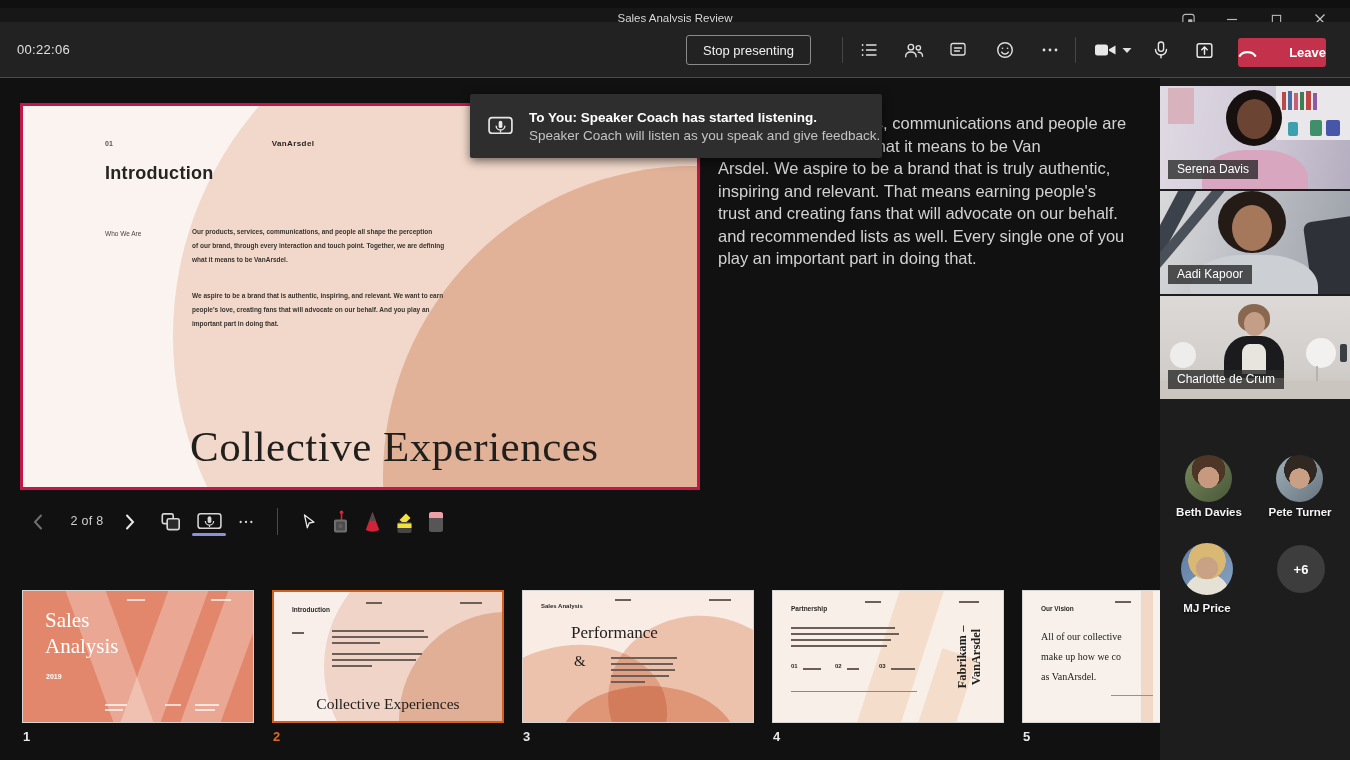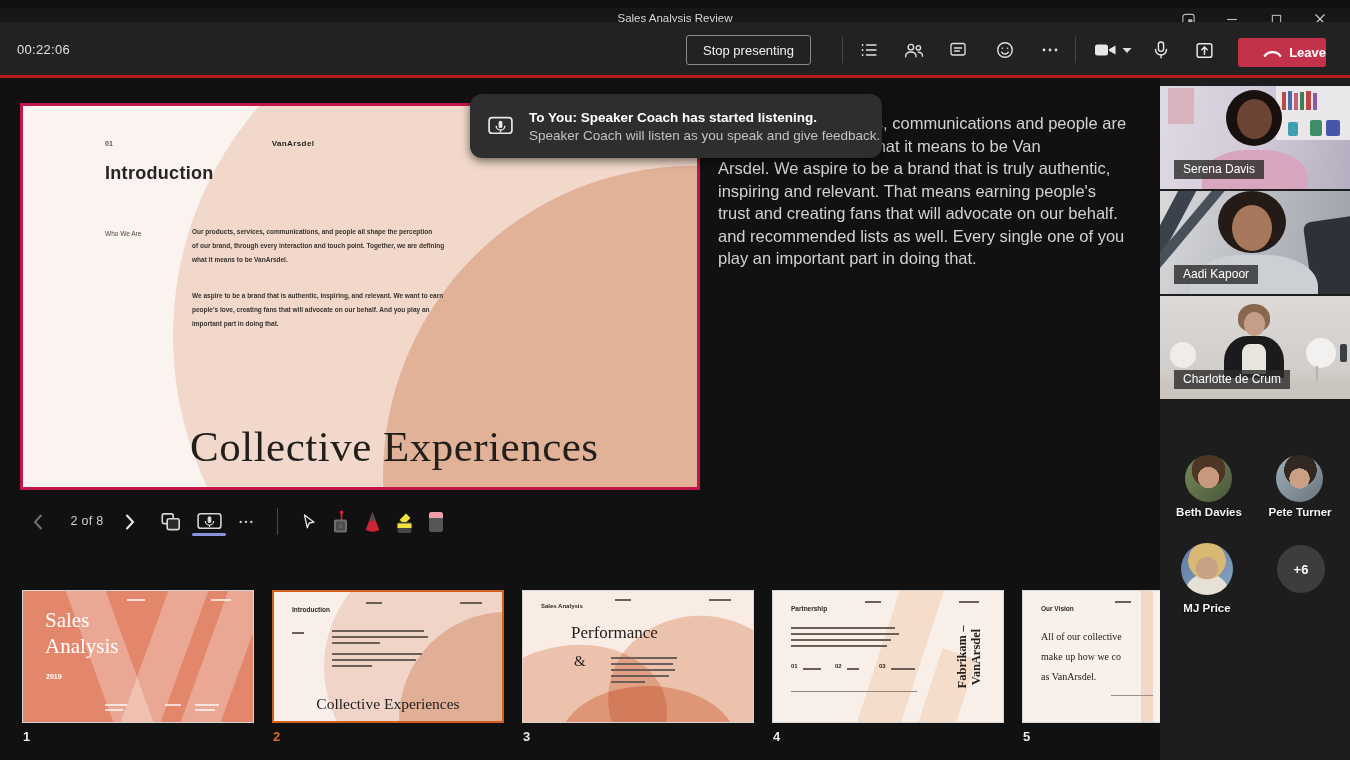--- a/index.html
+++ b/index.html
@@ -7,71 +7,71 @@
   .app { position:relative; width:1350px; height:760px; background:#101010; overflow:hidden; }
   .abs { position:absolute; }
 
   
   .titlebar { position:absolute; left:0; top:8px; width:1350px; height:22px; background:#171717; }
   .win-title { position:absolute; left:0; right:0; top:4px; text-align:center; font-size:11.5px; color:#d8d8d8; }
   .win-controls { position:absolute; right:8px; top:0; height:22px; display:flex; align-items:center; }
   .winbtn { width:44px; height:22px; display:flex; align-items:center; justify-content:center; color:#b8b8b8; cursor:default; }
 
   
-  .toolbar { position:absolute; left:0; top:22px; width:1350px; height:56px; background:#222222; border-bottom:3px solid #b91c1c; }
+  .toolbar { position:absolute; left:0; top:22px; width:1350px; height:56px; background:#222222; border-bottom:1px solid #b91c1c; }
   .timer { position:absolute; left:17px; top:20px; font-size:13px; color:#e0e0e0; letter-spacing:.3px; }
   .btn-stop { position:absolute; left:686px; top:13px; height:30px; padding:0 16px; background:transparent;
     border:1px solid #8a8a8a; border-radius:3px; color:#f0f0f0; font-size:13px; font-family:inherit; }
   .tb-icon { position:absolute; top:17px; width:22px; height:22px; display:flex; align-items:center; justify-content:center; }
   .tb-divider { position:absolute; top:15px; width:1px; height:26px; background:#454545; }
   .btn-leave { position:absolute; left:1238px; top:16px; width:88px; height:29px; border:none; border-radius:3px;
     background:#c4314b; color:#fff; font-size:13px; font-weight:600; font-family:inherit;
-    display:flex; align-items:center; justify-content:flex-end; gap:7px; }
+    display:flex; align-items:center; justify-content:space-between; gap:7px; }
 
   
   .stage { position:absolute; left:0; top:78px; width:1160px; height:682px; background:#111111; }
 
   
   .slide { position:absolute; left:20px; top:25px; width:680px; height:387px; border:3px solid #c21748;
     background:#faf3ef; overflow:hidden; }
   .circleA, .circleB { position:absolute; border-radius:50%; mix-blend-mode:multiply; }
   .circleA { left:150px; top:-120px; width:700px; height:700px; background:#f6e3d8; }
   .circleB { left:360px; top:60px; width:620px; height:620px; background:#f0d2c0; }
   .slide-txt { position:absolute; color:#262420; }
   .slide-body-line { font-size:6.5px; font-weight:700; color:#38332e; line-height:14.2px; }
   .slide-big-title { position:absolute; left:167px; bottom:16px; font-family:"Liberation Serif", serif;
     font-size:43px; color:#211f1c; letter-spacing:.5px; white-space:nowrap; }
 
   
   .notes { position:absolute; left:718px; top:34px; width:424px; }
   .notes div { font-size:16.5px; line-height:22.5px; color:#d2d2d2; white-space:nowrap; }
 
   
-  .toast { position:absolute; left:470px; top:16px; width:412px; height:64px; background:#2e2e2e; border-radius:12px;
+  .toast { position:absolute; left:470px; top:16px; width:412px; height:64px; background:#2e2e2e; border-radius:2px;
     box-shadow:0 3px 10px rgba(0,0,0,.55); display:flex; align-items:center; padding-left:17px; gap:15px; z-index:30; }
   .toast-title { font-size:13.5px; font-weight:700; color:#ffffff; }
   .toast-sub { font-size:13.5px; color:#c2c2c2; margin-top:3px; }
 
   
   .ctl { position:absolute; top:427px; height:34px; display:flex; align-items:center; justify-content:center; }
   .pos-label { position:absolute; left:58px; top:436px; width:58px; text-align:center; font-size:12.5px; color:#cfcfcf; letter-spacing:.3px; }
   .coach-underline { position:absolute; left:192px; top:455px; width:34px; height:3px; border-radius:2px; background:#8b90dd; }
   .ctl-divider { position:absolute; left:277px; top:430px; width:1px; height:27px; background:#4a4a4a; }
 
   
   .thumb { position:absolute; top:512px; width:232px; height:133px; background:#f8efeb; border:1px solid #b9b2ad; overflow:hidden; }
   .thumb-num { position:absolute; top:651px; font-size:13px; font-weight:700; color:#e8e8e8; }
   .tiny-bar { position:absolute; height:1.5px; background:#6b5f57; }
   .serif { font-family:"Liberation Serif", serif; }
 
   
   .sidebar { position:absolute; left:1160px; top:78px; width:190px; height:682px; background:#1d1d1d; z-index:10; }
   .vtile { position:relative; width:190px; height:103px; margin-bottom:2px; overflow:hidden; background:#888; }
   .vname { position:absolute; left:8px; bottom:10px; background:rgba(42,42,42,.8); color:#fff; font-size:12px;
-    padding:2px 9px 3px; white-space:nowrap;margin-left:6px; }
+    padding:2px 9px 3px; white-space:nowrap; }
   .avatar { position:absolute; border-radius:50%; }
   .av-name { position:absolute; font-size:11.5px; font-weight:600; color:#f5f5f5; text-align:center;
     text-shadow:0 1px 2px rgba(0,0,0,.9); width:100px; }
   .overflow-chip { position:absolute; border-radius:50%; background:#3d3d3d; color:#fff; font-size:13px; font-weight:600;
     display:flex; align-items:center; justify-content:center; }
   svg { display:block; }
 </style>
 </head>
 <body>
 

